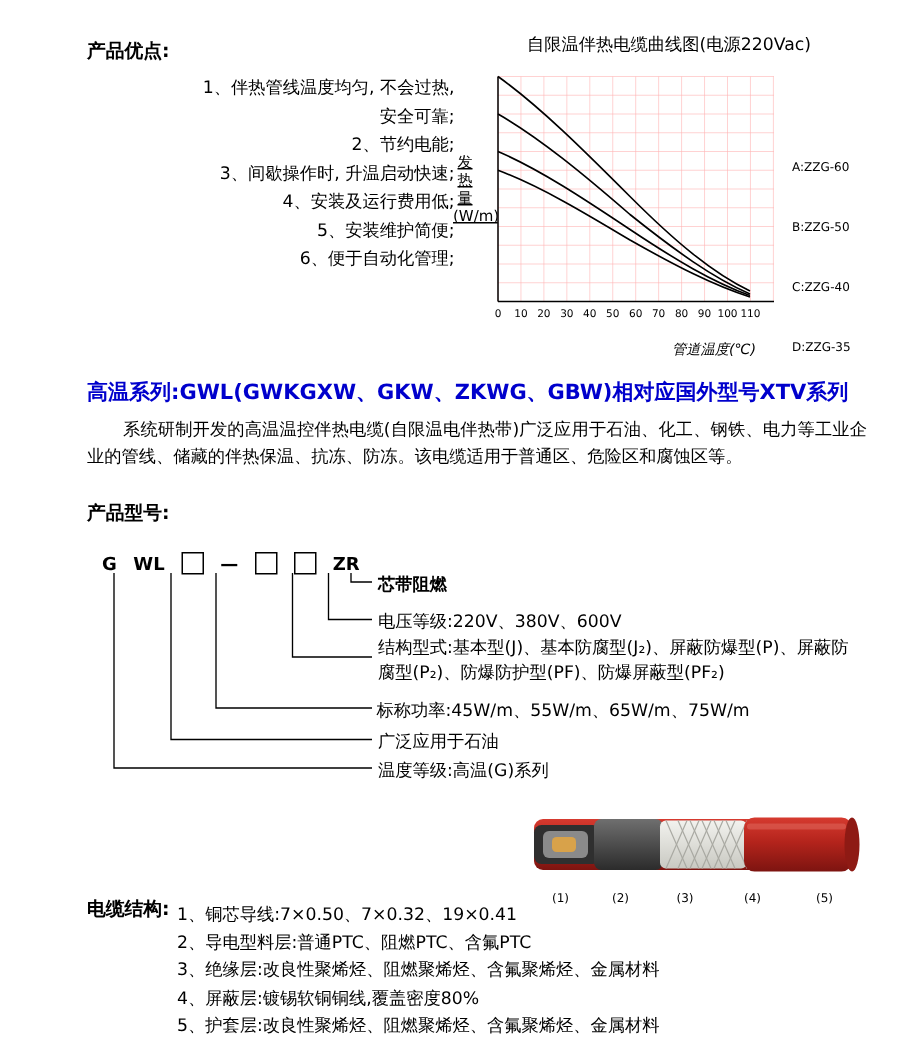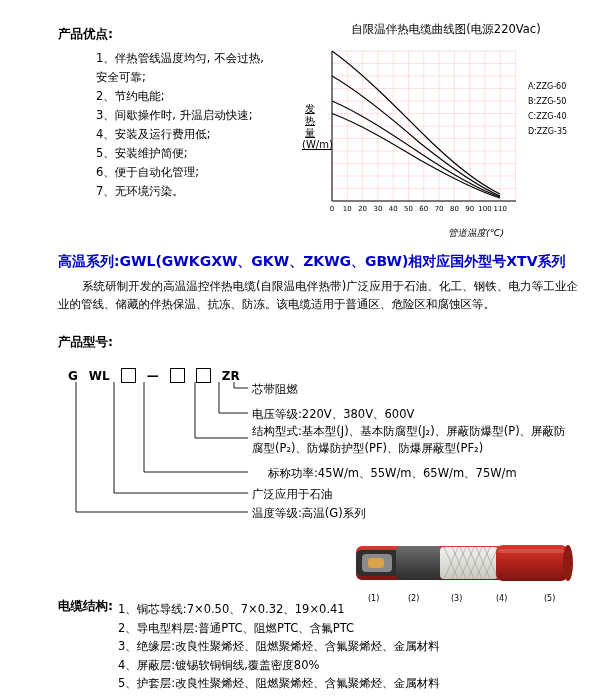--- a/index.html
+++ b/index.html
@@ -36,20 +36,21 @@
     top: 26px;
     width: 245px;
   }
   #advantages .sec-title {
     margin-bottom: 6px;
   }
   #advantages ol {
     margin: 0;
     padding: 0;
     list-style: none;
+    text-align: right;
   }
   #advantages li {
     font-size: 11.5px;
     line-height: 19px;
     padding-left: 38px;
     text-indent: 0;
     white-space: nowrap;
   }
 
   
@@ -99,20 +100,21 @@
   }
   #legend {
     position: absolute;
     left: 228px;
     top: 38px;
     font-size: 8px;
     line-height: 15px;
   }
   #legend div {
     white-space: nowrap;
+    margin-top: 25px;
   }
 
   
   #ht-series {
     position: absolute;
     left: 58px;
     top: 253px;
     width: 520px;
   }
   #ht-series .ht-head {
@@ -235,21 +237,20 @@
   <div id="advantages">
     <div class="sec-title">产品优点:</div>
     <ol>
       <li>1、伴热管线温度均匀, 不会过热,</li>
       <li>    安全可靠;</li>
       <li>2、节约电能;</li>
       <li>3、间歇操作时, 升温启动快速;</li>
       <li>4、安装及运行费用低;</li>
       <li>5、安装维护简便;</li>
       <li>6、便于自动化管理;</li>
-      <li>7、无环境污染。</li>
     </ol>
   </div>
 
   <div id="chart-block">
     <div id="chart-title">自限温伴热电缆曲线图(电源220Vac)</div>
     <div id="chart-body">
       <div id="y-label">
         <span>发热量</span><br>
         <span>(W/m)</span>
       </div>
@@ -352,24 +353,24 @@
         <path d="M137,22 L137,78 L190,78"></path>
 
         <path d="M86,22 L86,112 L190,112"></path>
 
         <path d="M56,22 L56,133 L190,133"></path>
 
         <path d="M18,22 L18,152 L190,152"></path>
       </g>
     </svg>
 
-    <div class="mdesc" style="left:194px; top:21px;">芯带阻燃</div>
+    <div class="mdesc" style="left:194px; top:21px;font-weight:bold;">芯带阻燃</div>
     <div class="mdesc" style="left:194px; top:46px;">电压等级:220V、380V、600V</div>
     <div class="mdesc wrap" style="left:194px; top:63px; width:320px;">结构型式:基本型(J)、基本防腐型(J₂)、屏蔽防爆型(P)、屏蔽防腐型(P₂)、防爆防护型(PF)、防爆屏蔽型(PF₂)</div>
-    <div class="mdesc" style="left:210px; top:105px;">标称功率:45W/m、55W/m、65W/m、75W/m</div>
+    <div class="mdesc" style="left:193px; top:105px;">标称功率:45W/m、55W/m、65W/m、75W/m</div>
     <div class="mdesc" style="left:194px; top:126px;">广泛应用于石油</div>
     <div class="mdesc" style="left:194px; top:145px;">温度等级:高温(G)系列</div>
   </div>
 
   <div id="cable-photo">
     <svg width="228" height="62" viewBox="0 0 228 62">
       <defs>
         <linearGradient id="redg" x1="0" y1="0" x2="0" y2="1">
           <stop offset="0%" stop-color="#d63a2f"></stop>
           <stop offset="45%" stop-color="#b4241c"></stop>

